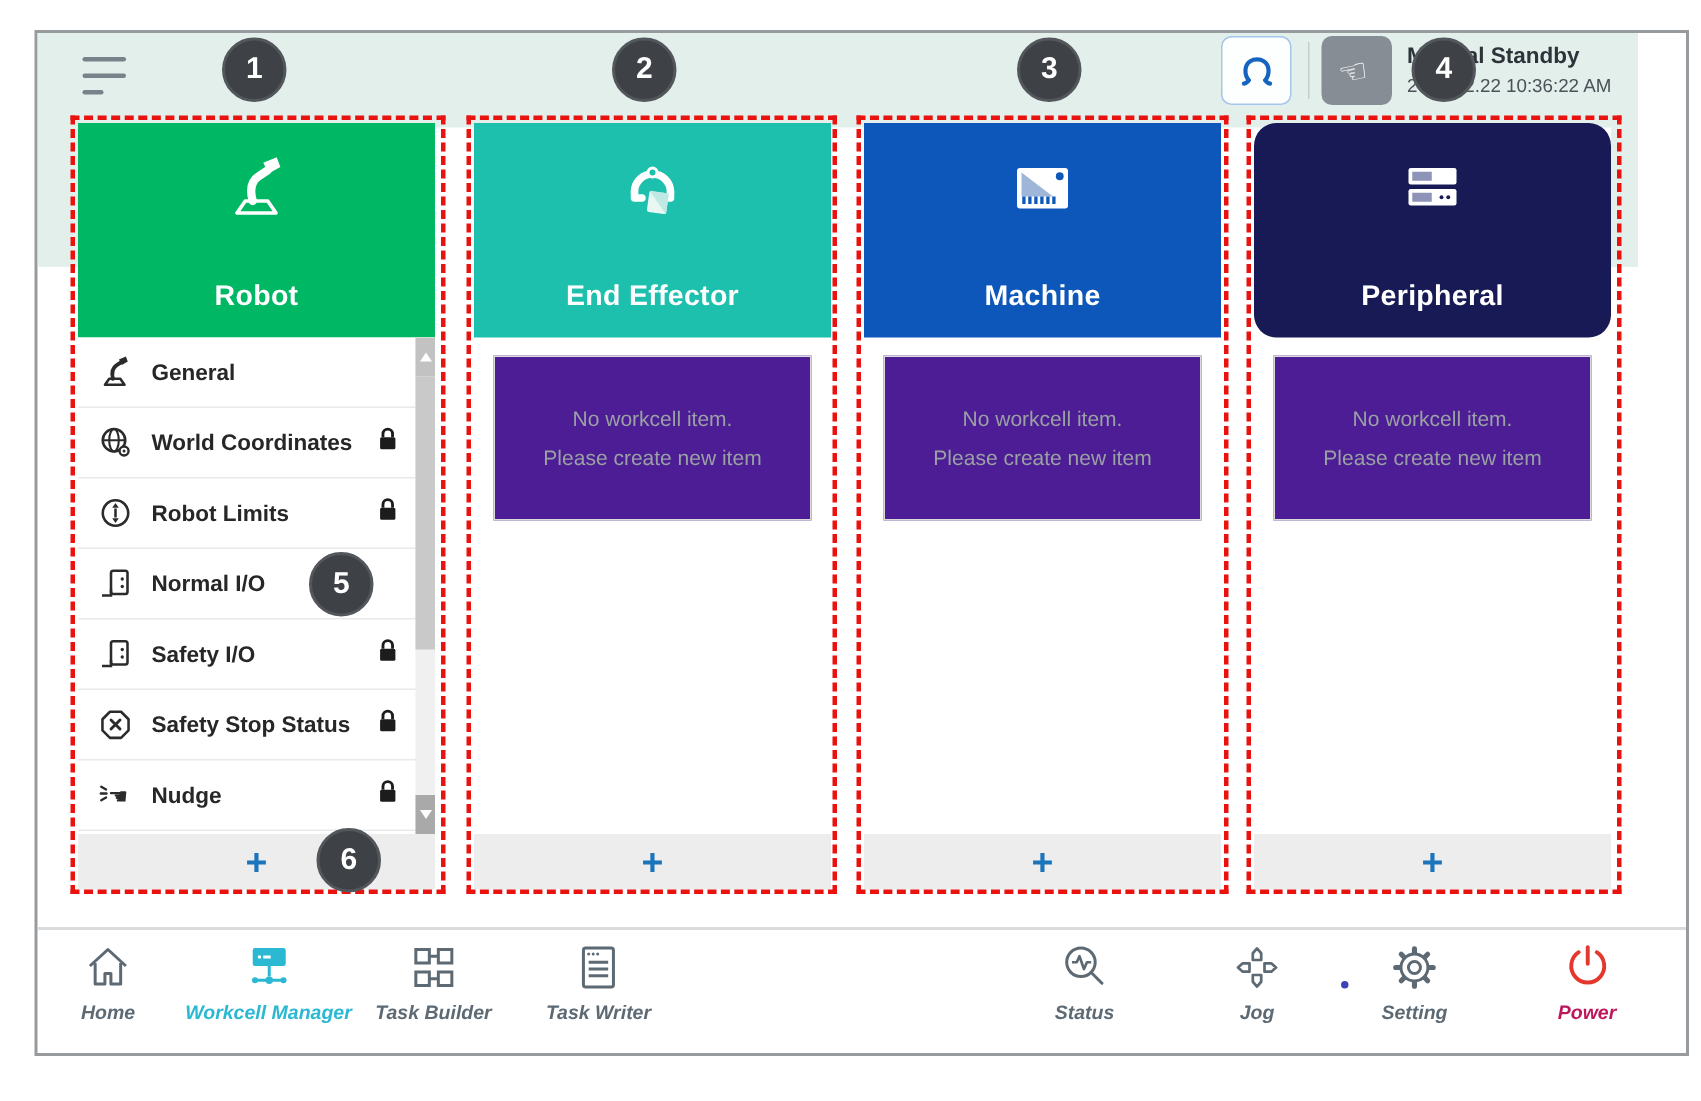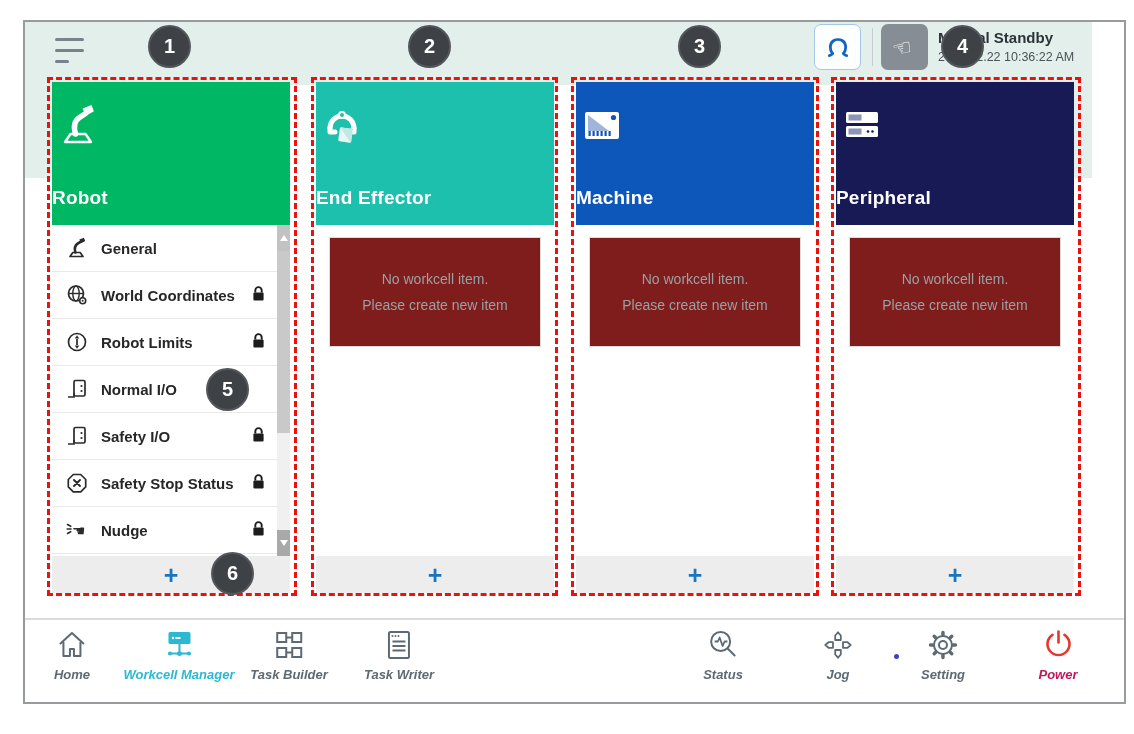--- a/index.html
+++ b/index.html
@@ -24,43 +24,43 @@
     border-radius:7px;background:#fdfefe;display:flex;align-items:center;justify-content:center;cursor:pointer;}
   .vdiv{position:absolute;left:847px;top:6px;width:1px;height:38px;background:#c7ccd1;}
   .hand-btn{position:absolute;left:856px;top:2px;width:47px;height:46px;border:0;border-radius:7px;
     background:#868d95;display:flex;align-items:center;justify-content:center;cursor:pointer;}
   .mode-block{position:absolute;left:913px;top:6px;width:200px;}
   .mode-status{font-size:15px;font-weight:bold;color:#2d3338;line-height:19px;}
   .mode-time{font-size:12.5px;color:#4c5257;margin-top:3px;}
 
   
   .col-header{position:absolute;top:60px;width:238px;height:143px;display:flex;flex-direction:column;
-    align-items:flex-start;justify-content:space-between;padding:18px 0 16px;cursor:pointer;}
+    align-items:center;justify-content:space-between;padding:18px 0 16px;cursor:pointer;}
   .col-header .title{color:#fff;font-size:19px;font-weight:bold;letter-spacing:.2px;}
   .hdr-robot{left:27px;background:#00b763;}
   .hdr-ee{left:291px;background:#1dbfad;}
   .hdr-machine{left:551px;background:#0e57ba;}
-  .hdr-peripheral{left:811px;background:#171a55;}
+  .hdr-peripheral{left:811px;background:#171a55;border-radius:15px;}
 
   .list{position:absolute;left:27px;top:203px;width:238px;height:331px;background:#fff;overflow:hidden;text-align:right;}
   .row{height:47px;display:flex;align-items:center;padding:0 24px 0 12px;border-bottom:1px solid #e9e9e9;cursor:pointer;}
   .row .ric{width:26px;height:26px;flex:0 0 26px;margin-right:11px;display:flex;align-items:center;justify-content:center;}
   .row .lbl{font-size:15px;font-weight:bold;color:#272727;white-space:nowrap;}
   .row .lock{margin-left:auto;flex:0 0 15px;}
 
   .scrollbar{position:absolute;right:0;top:0;width:13px;height:331px;background:#f0f0f0;}
   .sb-btn{position:absolute;left:0;width:13px;height:26px;background:#c2c2c2;border:0;padding:0;cursor:pointer;
     display:flex;align-items:center;justify-content:center;}
   .sb-up{top:0;}
   .sb-down{bottom:0;background:#a9a9a9;}
   .sb-thumb{position:absolute;left:0;top:26px;width:13px;height:182px;background:#c9c9c9;cursor:grab;}
   .tri-up{width:0;height:0;border-left:4px solid transparent;border-right:4px solid transparent;border-bottom:6px solid #fff;}
   .tri-down{width:0;height:0;border-left:4px solid transparent;border-right:4px solid transparent;border-top:6px solid #fff;}
 
-  .empty-card{position:absolute;top:215px;width:212px;height:110px;background:#7f1d1d;border:1px solid #dbdbdb;
+  .empty-card{position:absolute;top:215px;width:212px;height:110px;background:#4c1d95;border:1px solid #dbdbdb;
     display:flex;flex-direction:column;align-items:center;justify-content:center;}
   .empty-card div{font-size:14px;color:#9aa0a3;line-height:26px;}
   .ec-ee{left:304px;} .ec-machine{left:564px;} .ec-peripheral{left:824px;}
 
   .addbar{position:absolute;top:534px;width:238px;height:37px;background:#ededed;border:0;cursor:pointer;
     display:flex;align-items:center;justify-content:center;}
   .addbar span{color:#1b75bc;font-size:25px;font-weight:bold;line-height:30px;}
   .ab-robot{left:27px;} .ab-ee{left:291px;} .ab-machine{left:551px;} .ab-peripheral{left:811px;}
 
   

